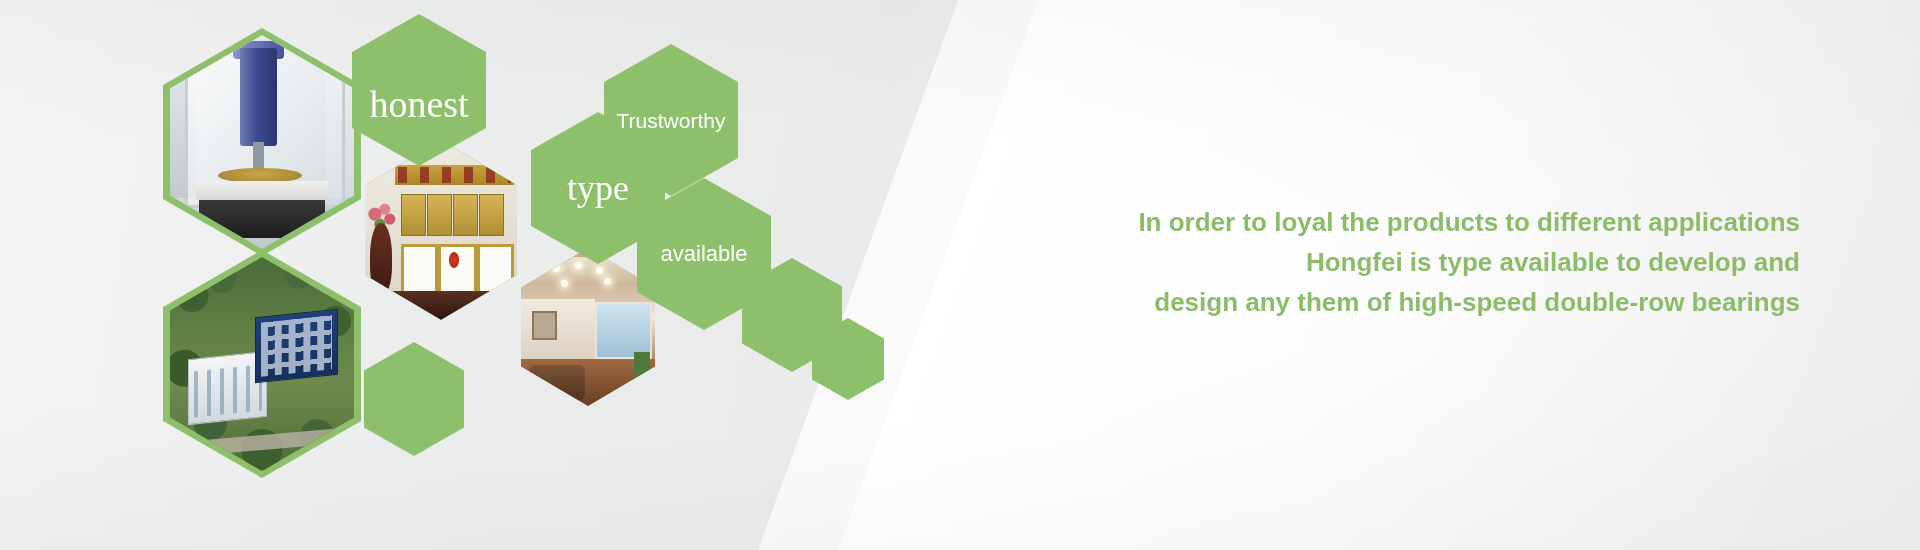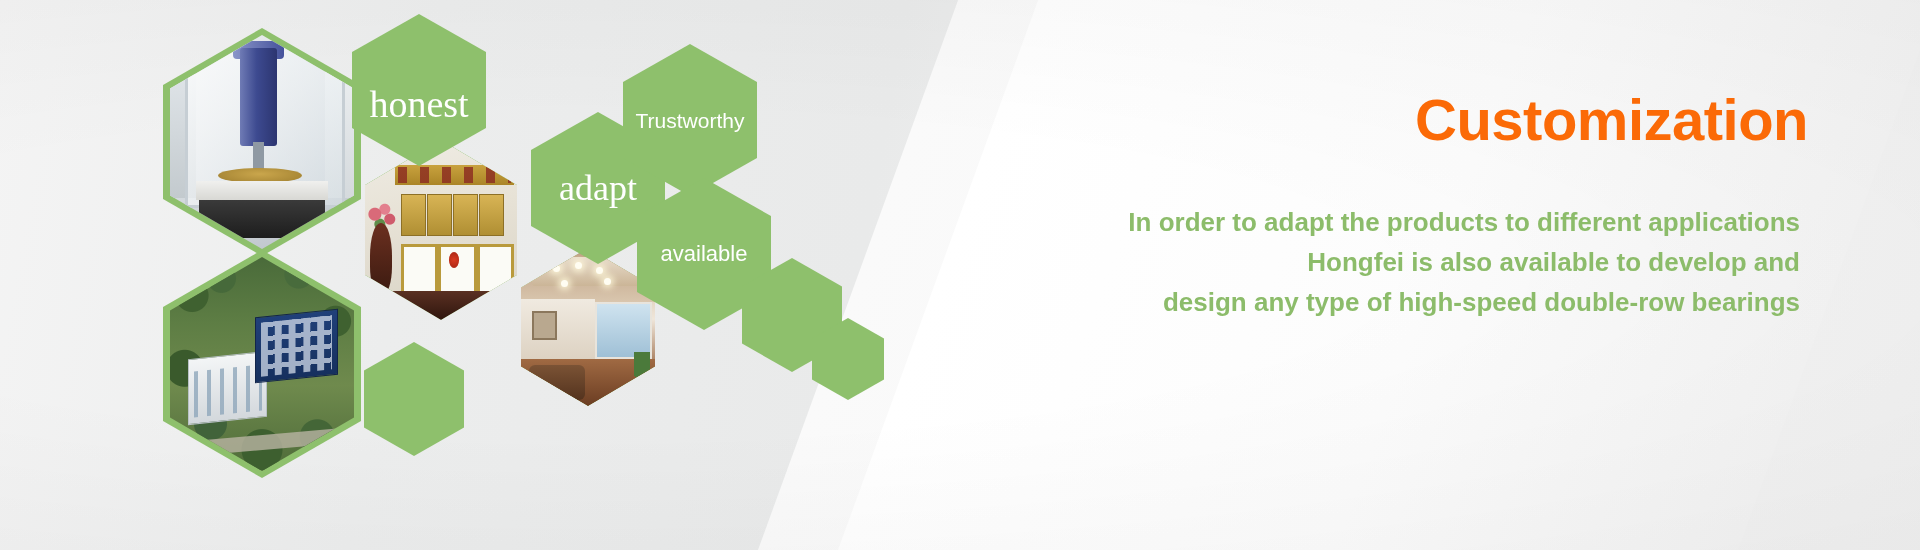--- a/index.html
+++ b/index.html
@@ -266,38 +266,37 @@
         <div class="plant"></div>
       </div>
     </div>
   </div>
 
   <div class="hex green" style="left:352px;top:14px;width:134px;height:152px;">
     <span class="lbl serif" style="font-size:38px;margin-top:28px;">honest</span>
   </div>
 
   <div class="hex green" style="left:531px;top:112px;width:134px;height:152px;">
-    <span class="lbl serif" style="font-size:36px;">adapt</span>
-  </div>
-
-  <div class="hex green" style="left:623px;top:44px;width:134px;height:152px;">
+    <span class="lbl serif" style="font-size:36px;">type</span>
+  </div>
+
+  <div class="hex green" style="left:604px;top:44px;width:134px;height:152px;">
     <span class="lbl sans" style="font-size:21px;">Trustworthy</span>
   </div>
 
   <div class="hex green" style="left:637px;top:178px;width:134px;height:152px;">
     <span class="lbl sans" style="font-size:22px;">available</span>
   </div>
 
   <div class="hex green" style="left:364px;top:342px;width:100px;height:114px;"></div>
 
   <div class="hex green" style="left:742px;top:258px;width:100px;height:114px;"></div>
 
   <div class="hex green" style="left:812px;top:318px;width:72px;height:82px;"></div>
 
-  <div class="title" style="left:1415px;top:86px;font-size:58px;">Customization</div>
 
   <div class="body" style="left:700px;top:202px;width:1100px;font-size:26px;">
-    <div>In order to adapt the products to different applications</div>
-    <div>Hongfei is also available to develop and</div>
-    <div>design any type of high-speed double-row bearings</div>
+    <div>In order to loyal the products to different applications</div>
+    <div>Hongfei is type available to develop and</div>
+    <div>design any them of high-speed double-row bearings</div>
   </div>
 
 </div>
 
 </body></html>

